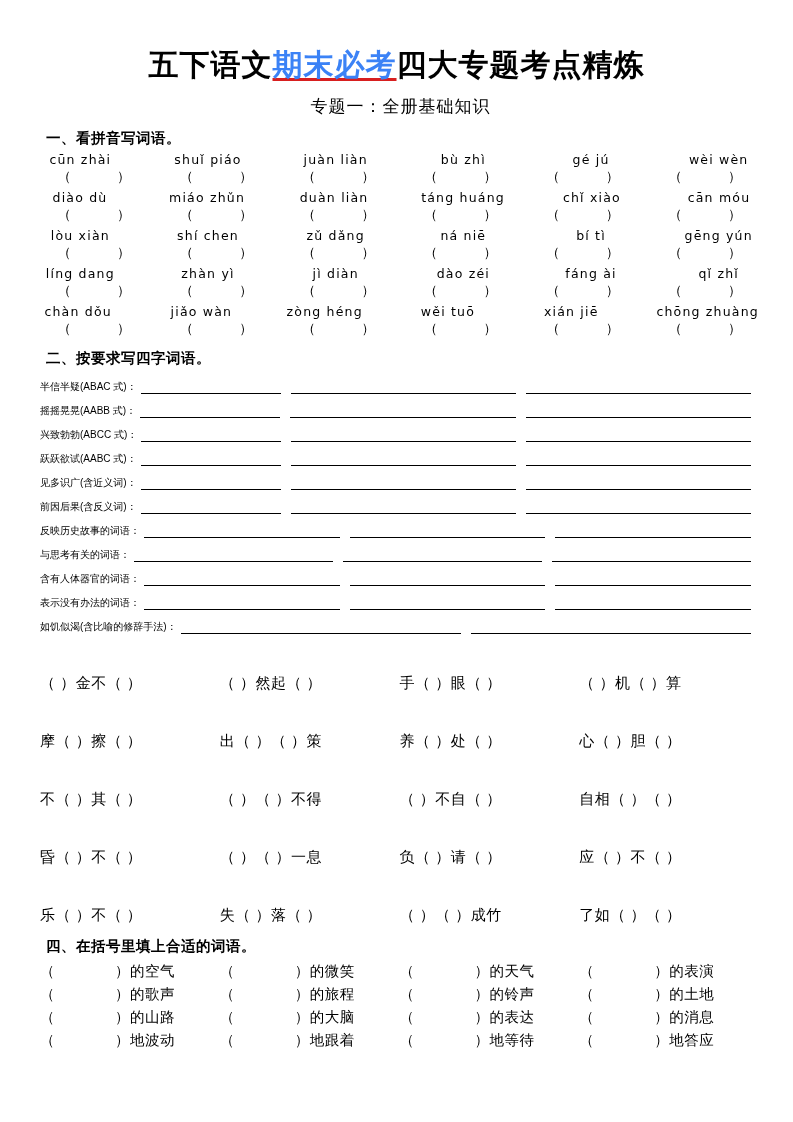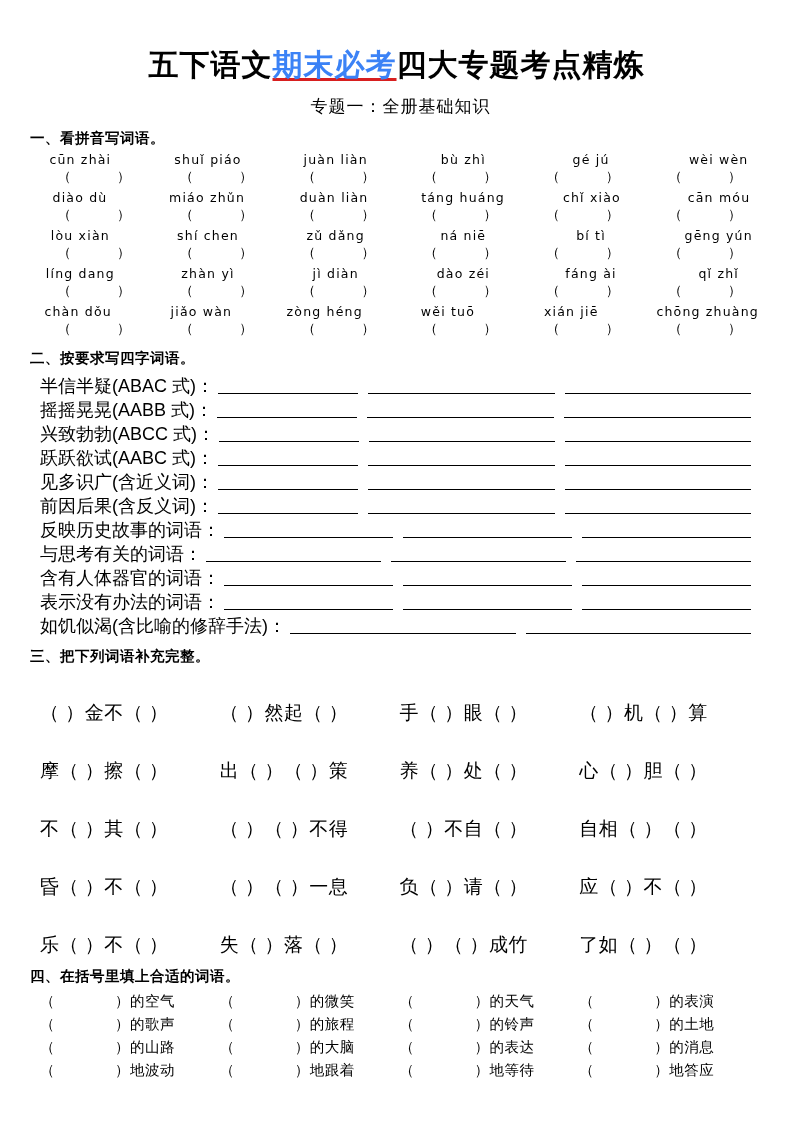--- a/index.html
+++ b/index.html
@@ -44,21 +44,21 @@
     font-size: 17px;
     margin-top: 14px;
     letter-spacing: 1px;
     padding-left: 8px;
   }
 
   
   .sec-head {
     font-size: 14.5px;
     font-weight: bold;
-    margin: 11px 0 4px 30px;
+    margin: 11px 0 4px 46px;
     letter-spacing: 0.5px;
   }
 
   
   .pinyin-block {
     margin: 0 34px 0 40px;
   }
   .pinyin-row {
     display: flex;
     justify-content: space-between;
@@ -90,21 +90,21 @@
     width: 46px;
   }
 
   
   .f2 {
     margin: 0 34px 0 40px;
   }
   .f2-row {
     display: flex;
     align-items: flex-end;
-    font-size: 18px;
+    font-size: 10px;
     line-height: 19px;
     height: 24px;
   }
   .f2-label {
     white-space: nowrap;
     padding-right: 2px;
   }
   .f2-line {
     border-bottom: 1px solid #000;
     height: 16px;
@@ -113,21 +113,21 @@
     min-width: 40px;
   }
   .f2-line.w2 { flex: 0 0 140px; }
 
   
   .f3 {
     margin: 2px 34px 0 40px;
   }
   .f3-row {
     display: flex;
-    font-size: 19px;
+    font-size: 15px;
     line-height: 22px;
     margin-top: 36px;
   }
   .f3-cell {
     width: 25%;
     white-space: nowrap;
     letter-spacing: 0.5px;
   }
 
   
@@ -307,21 +307,20 @@
       <span class="f2-line"></span>
       <span class="f2-line"></span>
     </div>
     <div class="f2-row">
       <span class="f2-label">如饥似渴(含比喻的修辞手法)：</span>
       <span class="f2-line"></span>
       <span class="f2-line"></span>
     </div>
   </div>
 
-  <div class="sec-head">三、把下列词语补充完整。</div>
   <div class="f3">
     <div class="f3-row">
       <div class="f3-cell">（ ）金不（ ）</div>
       <div class="f3-cell">（ ）然起（ ）</div>
       <div class="f3-cell">手（ ）眼（ ）</div>
       <div class="f3-cell">（ ）机（ ）算</div>
     </div>
     <div class="f3-row">
       <div class="f3-cell">摩（ ）擦（ ）</div>
       <div class="f3-cell">出（ ）（ ）策</div>

